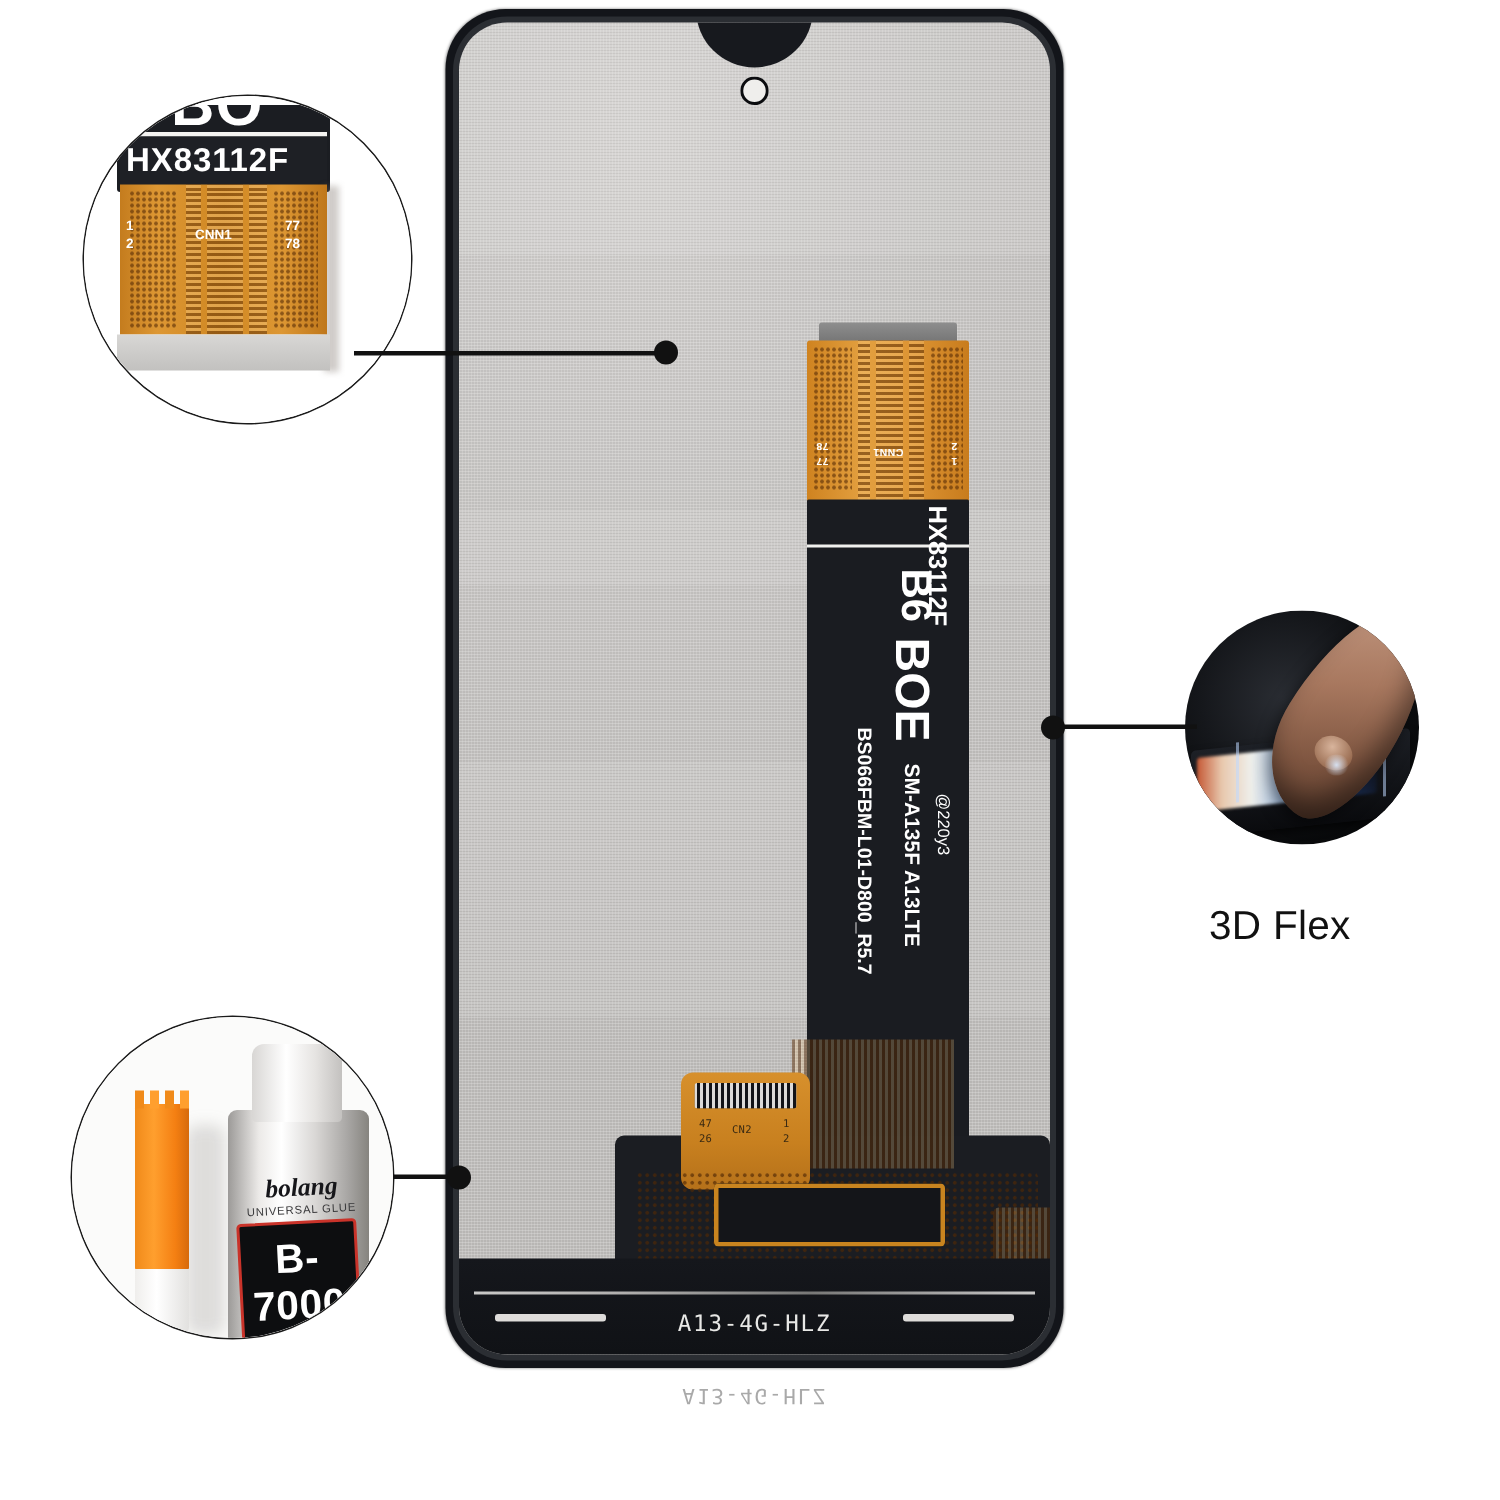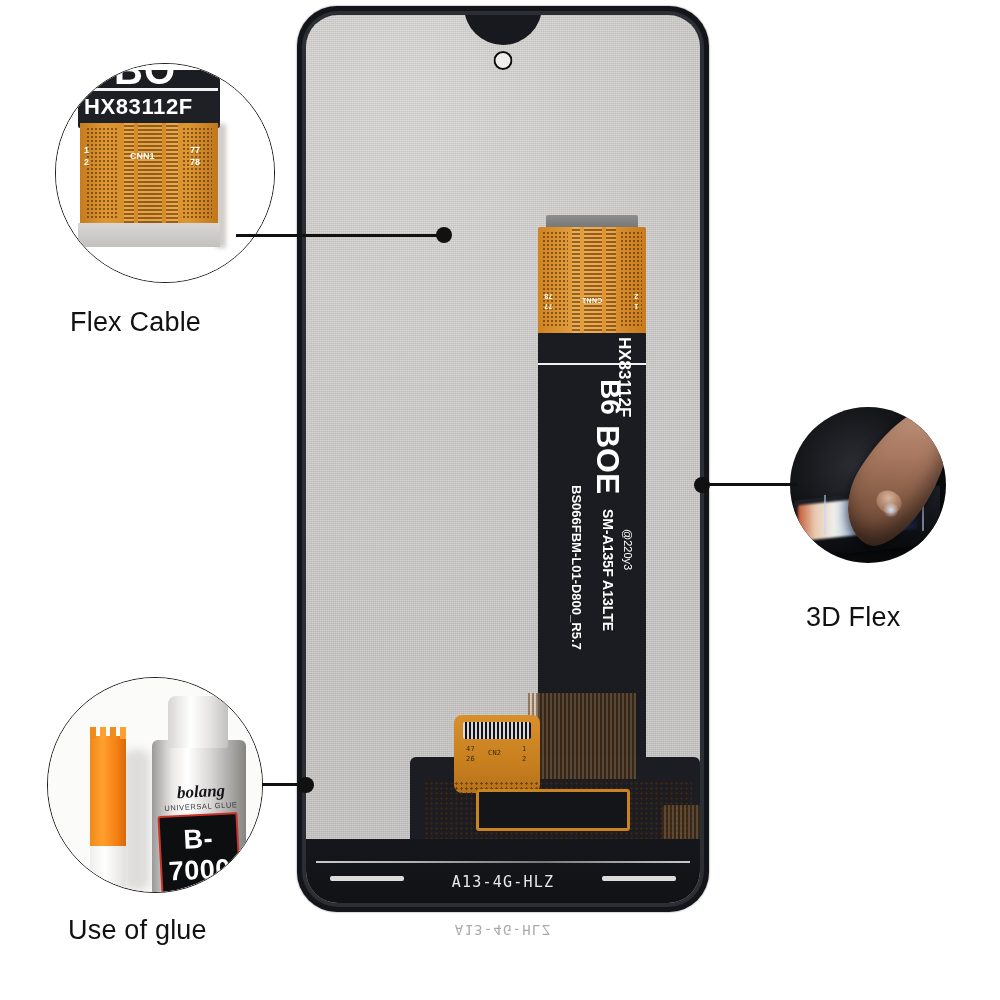--- a/index.html
+++ b/index.html
@@ -542,21 +542,20 @@
         <span class="fc-pin" style="left:4px; top:34px;">2</span>
         <span class="fc-pin" style="left:50px; top:28px;">CNN1</span>
         <span class="fc-pin" style="left:110px; top:22px;">77</span>
         <span class="fc-pin" style="left:110px; top:34px;">78</span>
       </div>
       <div class="fc-gray"></div>
     </div>
   </div>
   <div class="leader" style="left:236px; top:234px; width:208px;"></div>
   <div class="leader-dot" style="left:436px; top:227px;"></div>
-  <div class="callout-label" style="left:70px; top:307px;">Flex Cable</div>
 
   <div class="callout-circle" style="left:790px; top:407px; width:156px; height:156px;">
     <div class="td-scene">
       <div class="td-panel"></div>
       <div class="td-glow"></div>
       <div class="td-line" style="left:34px; top:88px; height:40px;"></div>
       <div class="td-line" style="left:66px; top:86px; height:40px;"></div>
       <div class="td-line" style="left:100px; top:84px; height:42px;"></div>
       <div class="td-line" style="left:132px; top:82px; height:42px;"></div>
       <div class="td-finger"></div>
@@ -576,15 +575,14 @@
       <div class="gl-tube"></div>
       <div class="gl-cap"></div>
       <div class="gl-brand">bolang</div>
       <div class="gl-sub">UNIVERSAL GLUE</div>
       <div class="gl-blackbox"></div>
       <div class="gl-code">B-7000</div>
     </div>
   </div>
   <div class="leader" style="left:262px; top:783px; width:46px;"></div>
   <div class="leader-dot" style="left:298px; top:777px;"></div>
-  <div class="callout-label" style="left:68px; top:915px;">Use of glue</div>
 
 </div>
 
 </body></html>

